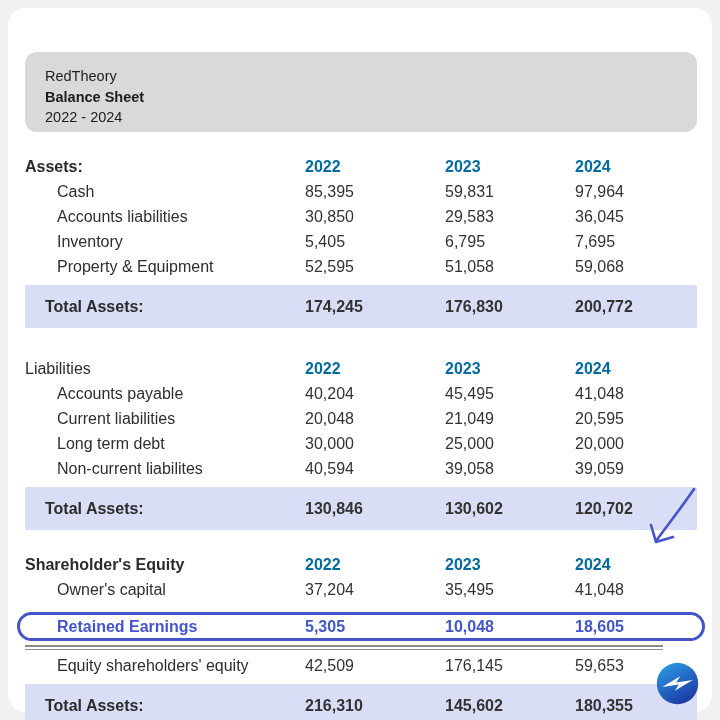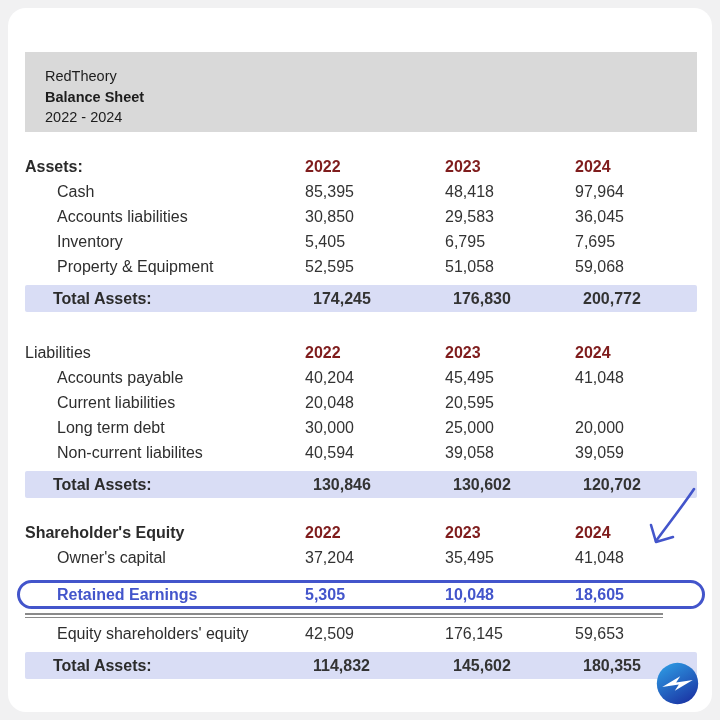--- a/index.html
+++ b/index.html
@@ -14,48 +14,47 @@
   .card {
     position:absolute; inset:8px;
     background:#ffffff;
     border-radius:18px;
     padding:0 15px 0 17px;
   }
   
   .banner {
     margin-top:44px;
     background:#d9d9d9;
-    border-radius:0;
+    border-radius:12px;
     padding:14px 20px 1px 20px;
     height:80px;
   }
   .banner div { font-size:14.5px; line-height:1.43; color:#1d1d1d; }
   .banner .b-title { font-weight:bold; }
 
   
   .row {
     display:grid;
     grid-template-columns:280px 140px 130px 1fr;
     align-items:center;
     height:25px;
     font-size:16px;
   }
   .row .cell { white-space:nowrap; }
   .sec-head { font-weight:bold; }
   .sec-head.normal { font-weight:normal; }
-  .year { font-weight:bold; color:#7f1d1d; }
+  .year { font-weight:bold; color:#0369a1; }
   .item-label { padding-left:32px; color:#2e2e2e; }
   .num { color:#333333; }
 
   .total-row {
     background:#d9ddf5;
-    height:27px;
+    height:43px;
     border-radius:2px;
     font-weight:bold;
-    padding-left:8px;
   }
   .total-row .total-label { padding-left:20px; }
 
   .gap-lg { height:28px; }
   .gap-md { height:22px; }
   .gap-sm { height:6px; }
 
   
   .oval {
     margin:10px -8px 0 -8px;
@@ -97,21 +96,21 @@
 
   <div class="row">
     <div class="cell sec-head">Assets:</div>
     <div class="cell year">2022</div>
     <div class="cell year">2023</div>
     <div class="cell year">2024</div>
   </div>
   <div class="row">
     <div class="cell item-label">Cash</div>
     <div class="cell num">85,395</div>
-    <div class="cell num">48,418</div>
+    <div class="cell num">59,831</div>
     <div class="cell num">97,964</div>
   </div>
   <div class="row">
     <div class="cell item-label">Accounts liabilities</div>
     <div class="cell num">30,850</div>
     <div class="cell num">29,583</div>
     <div class="cell num">36,045</div>
   </div>
   <div class="row">
     <div class="cell item-label">Inventory</div>
@@ -143,20 +142,21 @@
   </div>
   <div class="row">
     <div class="cell item-label">Accounts payable</div>
     <div class="cell num">40,204</div>
     <div class="cell num">45,495</div>
     <div class="cell num">41,048</div>
   </div>
   <div class="row">
     <div class="cell item-label">Current liabilities</div>
     <div class="cell num">20,048</div>
+    <div class="cell num">21,049</div>
     <div class="cell num">20,595</div>
   </div>
   <div class="row">
     <div class="cell item-label">Long term debt</div>
     <div class="cell num">30,000</div>
     <div class="cell num">25,000</div>
     <div class="cell num">20,000</div>
   </div>
   <div class="row">
     <div class="cell item-label">Non-current liabilites</div>
@@ -200,21 +200,21 @@
 
   <div class="row">
     <div class="cell item-label">Equity shareholders' equity</div>
     <div class="cell num">42,509</div>
     <div class="cell num">176,145</div>
     <div class="cell num">59,653</div>
   </div>
   <div class="gap-sm"></div>
   <div class="row total-row">
     <div class="cell total-label">Total Assets:</div>
-    <div class="cell num">114,832</div>
+    <div class="cell num">216,310</div>
     <div class="cell num">145,602</div>
     <div class="cell num">180,355</div>
   </div>
 
 </div>
 
 <div class="arrow-wrap">
   <svg width="64" height="68" viewBox="0 0 64 68">
     <path d="M56 5 C 46 20, 32 38, 18 57" fill="none" stroke="#4355cb" stroke-width="2.6" stroke-linecap="round"></path>
     <path d="M13 41 L18 58 L35 53" fill="none" stroke="#4355cb" stroke-width="2.6" stroke-linecap="round" stroke-linejoin="round"></path>

